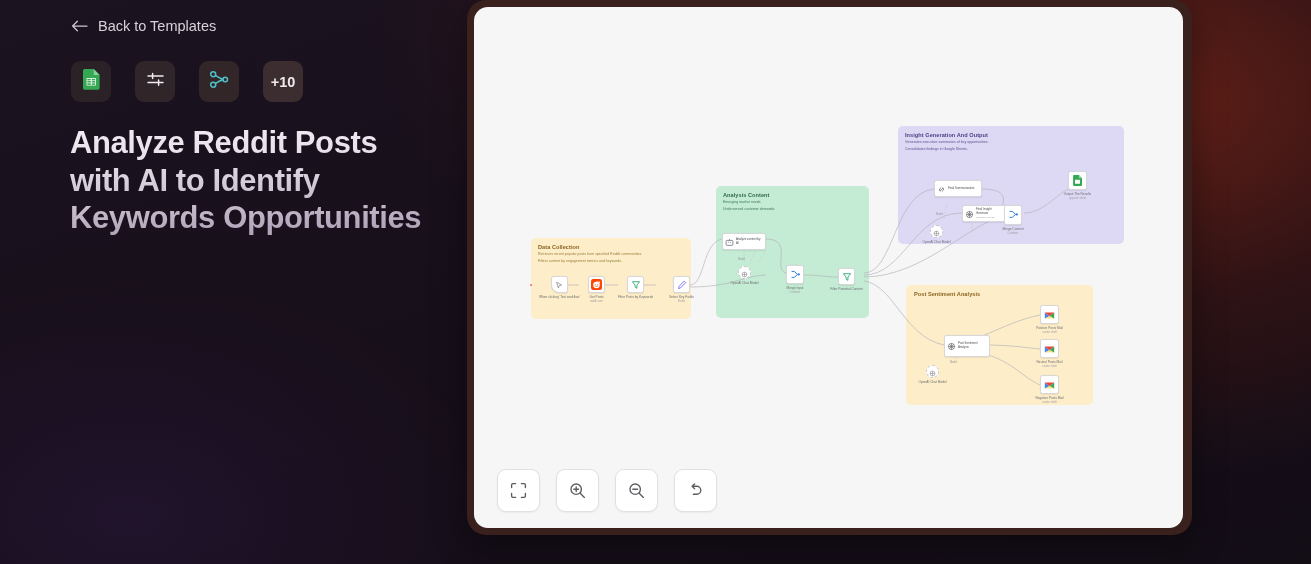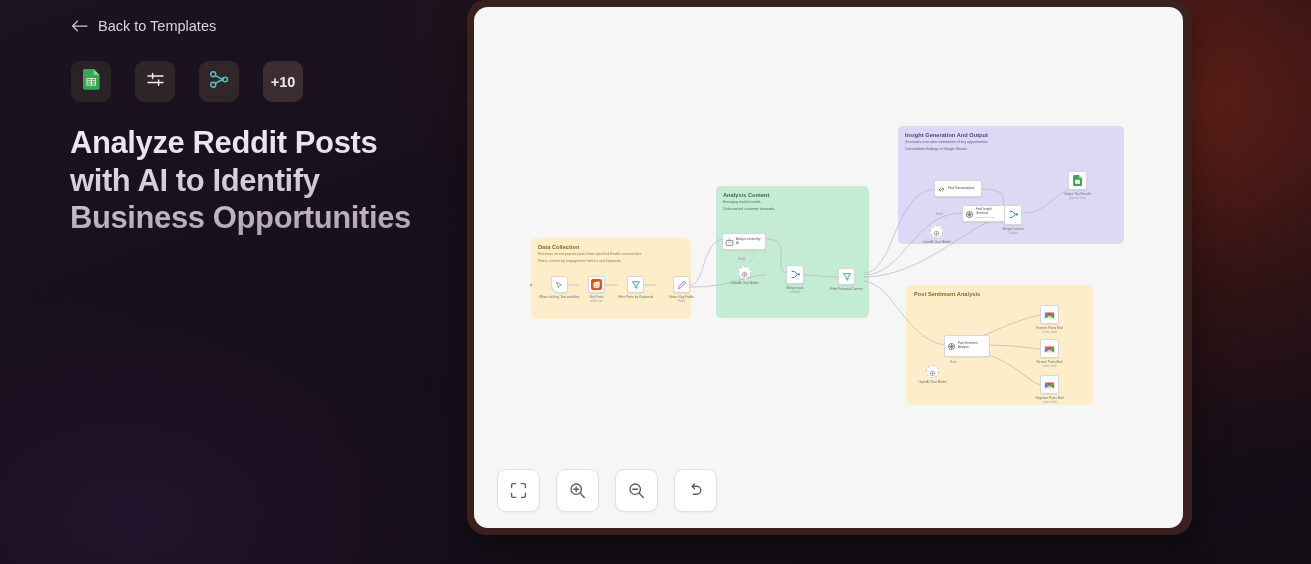--- a/index.html
+++ b/index.html
@@ -148,21 +148,21 @@
           <circle cx="16.2" cy="9.5" r="2.3"></circle>
           <path d="M6.6 5.6c2.1 1.3 4.6 2.8 7.3 3.6M6.6 13.4c2.1-1.3 4.6-2.8 7.3-3.6" stroke-linecap="round"></path>
         </svg>
       </span>
     </div>
     <div class="badge b4">
       <span>+10</span>
     </div>
   </div>
 
-  <h1 id="hero-title">Analyze Reddit Posts with AI to Identify Business Opportunities</h1>
+  <h1 id="hero-title">Analyze Reddit Posts with AI to Identify Keywords Opportunities</h1>
 
 </div>
 
 <div id="canvas-frame">
   <div id="canvas-surface">
 
     <div class="wf-group" style="left:57px;top:231px;width:160px;height:81px;background:#fdeec9;">
       <div style="padding:6px 0 0 7px;">
         <div class="wf-g-title" style="color:#8a6320;">Data Collection</div>
         <div class="wf-g-line" style="color:#9a7c3c;">Retrieves recent popular posts from specified Reddit communities.</div>

